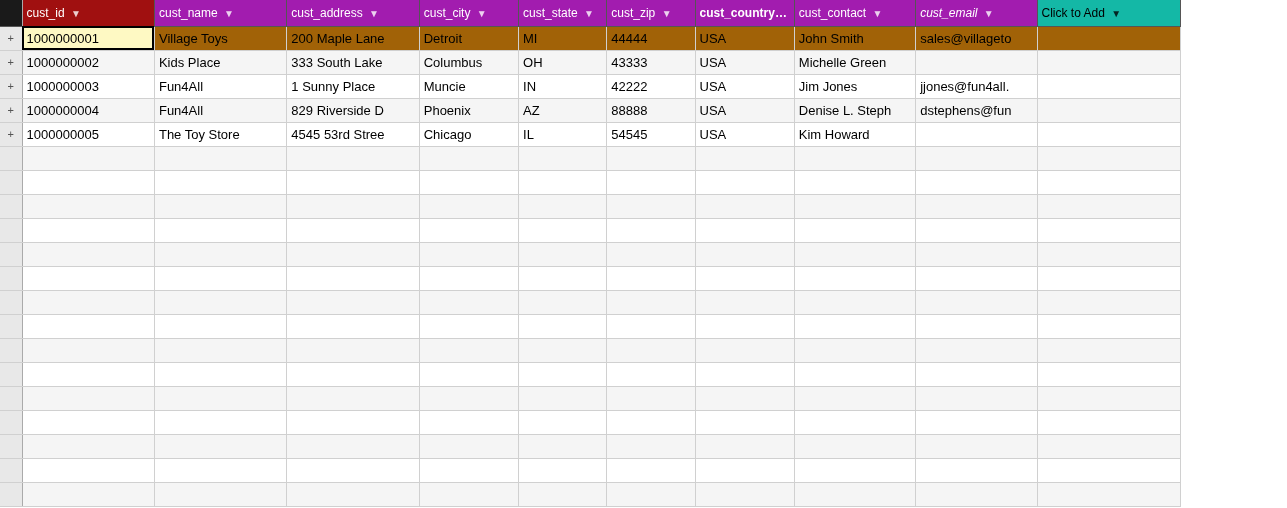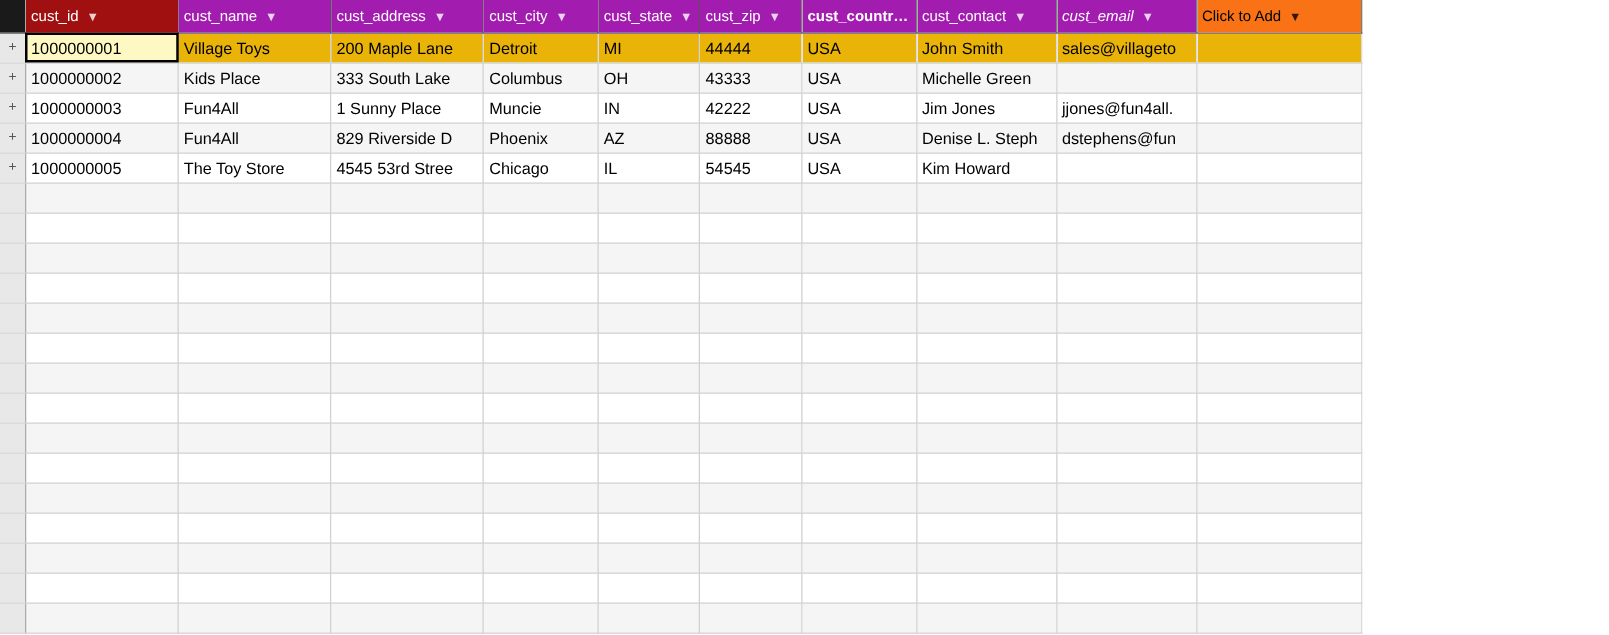--- a/index.html
+++ b/index.html
@@ -3,21 +3,21 @@
   <meta charset="utf-8">
   <style>
     * { margin: 0; padding: 0; box-sizing: border-box; }
     body {
       font-family: Arial, sans-serif;
       font-size: 13px;
       background: #fff;
       overflow: hidden;
     }
     .grid-container {
-      width: 1090px;
+      width: 1181px;
       height: 508px;
       overflow: hidden;
       position: relative;
     }
     table {
       border-collapse: collapse;
       width: 100%;
       table-layout: fixed;
     }
     
@@ -40,21 +40,21 @@
       background: #a01010;
       color: #fff;
     }
     thead tr th .sort-icon {
       display: inline-block;
       margin-left: 3px;
       opacity: 0.8;
       font-size: 10px;
     }
     thead tr th.click-to-add {
-      background: #f97316;
+      background: #14b8a6;
       color: #000;
       font-size: 12px;
     }
 
     
     .col-expander {
       width: 20px;
       min-width: 20px;
       max-width: 20px;
     }
@@ -83,21 +83,21 @@
       color: #000;
     }
     tbody tr:nth-child(odd) td {
       background: #fff;
     }
     tbody tr:nth-child(even) td {
       background: #f5f5f5;
     }
     
     tbody tr.selected-row td {
-      background: #eab308;
+      background: #a16207;
     }
     tbody tr.selected-row td.cell-editing {
       background: #fef9c3;
       outline: 2px solid #000;
       outline-offset: -2px;
     }
     
     td.expander-cell, th.expander-cell {
       text-align: center;
       color: #555;

